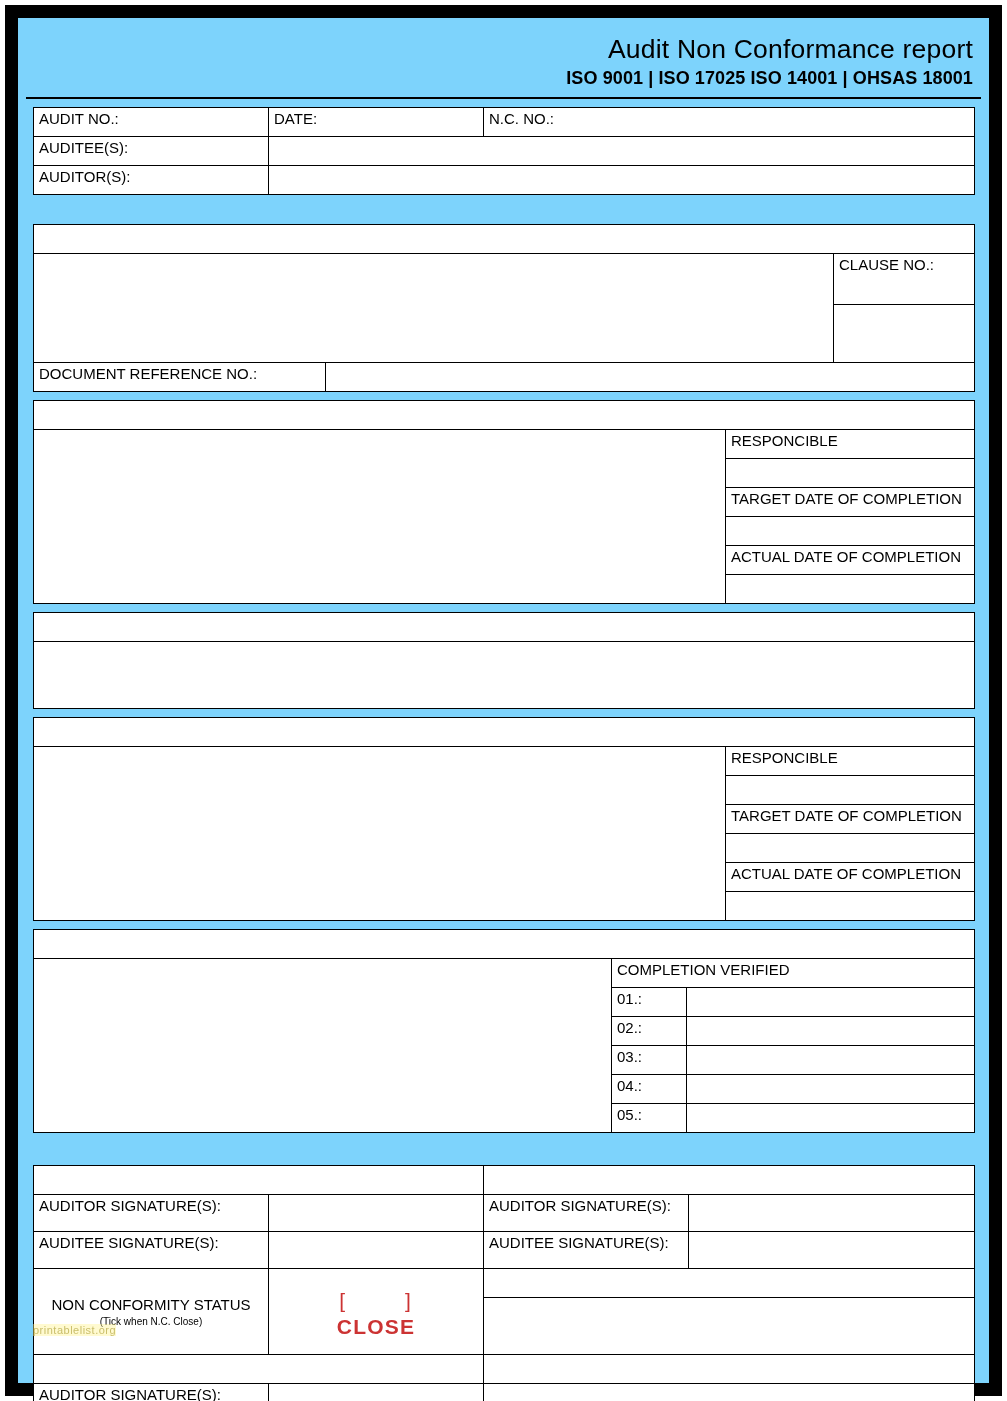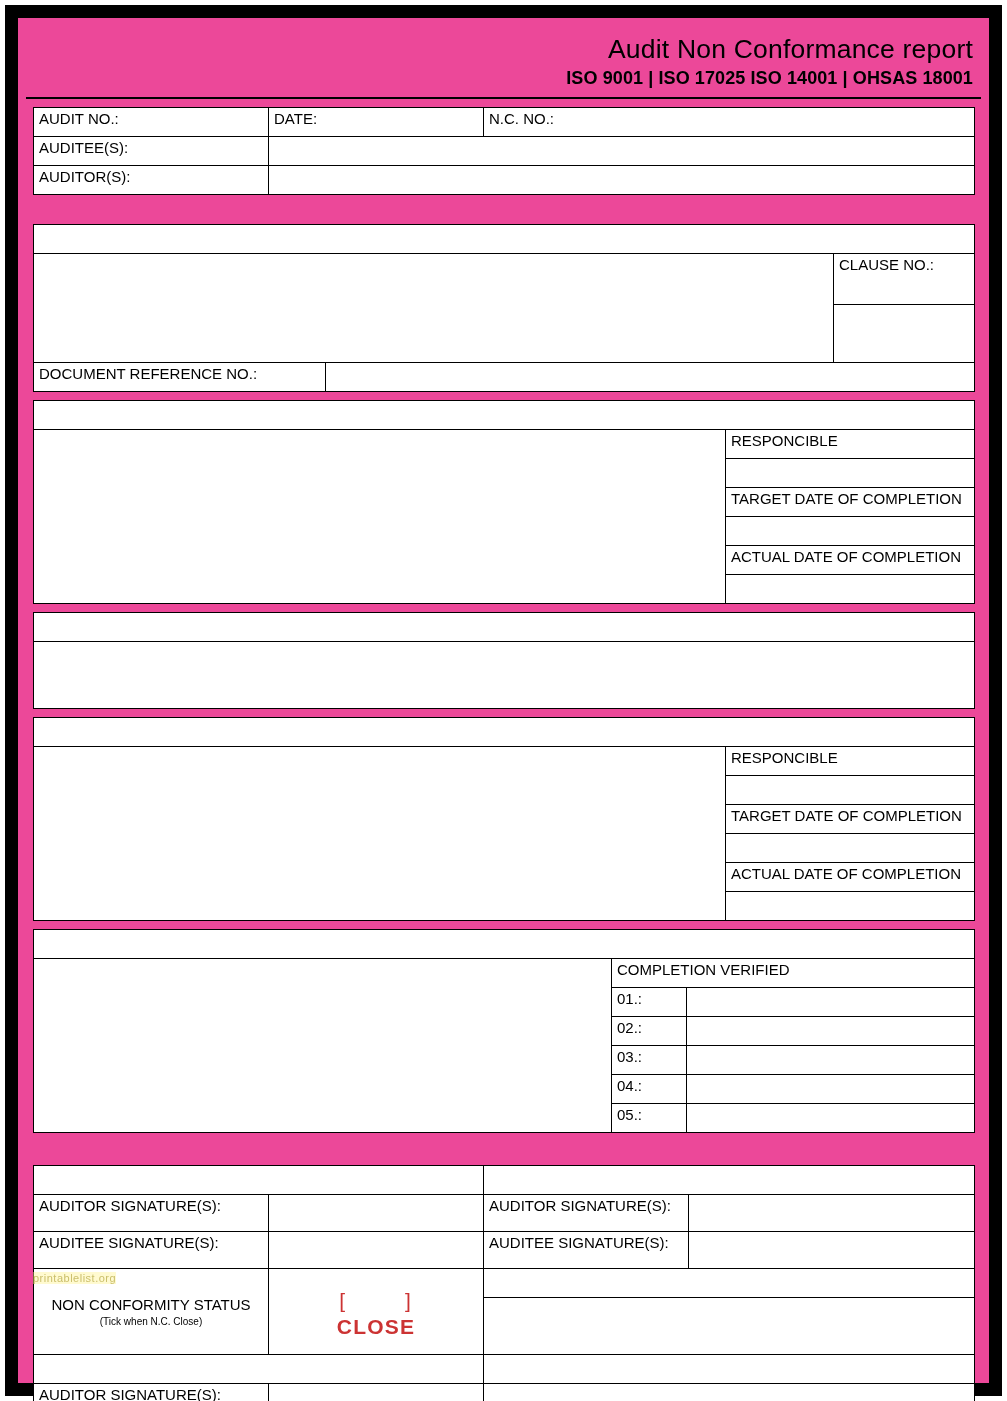--- a/index.html
+++ b/index.html
@@ -25,21 +25,21 @@
     box-sizing: border-box;
     border: 13px solid #000000;
     background: #ffffff;
   }
   #sheet {
     position: absolute;
     left: 0;
     top: 0;
     right: 0;
     bottom: 0;
-    background: #ec4899;
+    background: #7dd3fc;
     padding: 0;
   }
 
   
   .hdr {
     text-align: right;
     padding: 16px 16px 0 16px;
   }
   .hdr-title {
     font-size: 26.5px;
@@ -112,21 +112,21 @@
   .close-word {
     font-size: 21px;
     font-weight: bold;
     letter-spacing: 1.2px;
     display: block;
     padding-top: 2px;
   }
   .watermark {
     position: absolute;
     left: 33px;
-    top: 1272px;
+    top: 1324px;
     font-size: 11px;
     color: #b9a93a;
     background: rgba(255, 242, 140, 0.55);
     letter-spacing: .5px;
     opacity: .75;
     white-space: nowrap;
   }
 </style>
 </head>
 <body>

